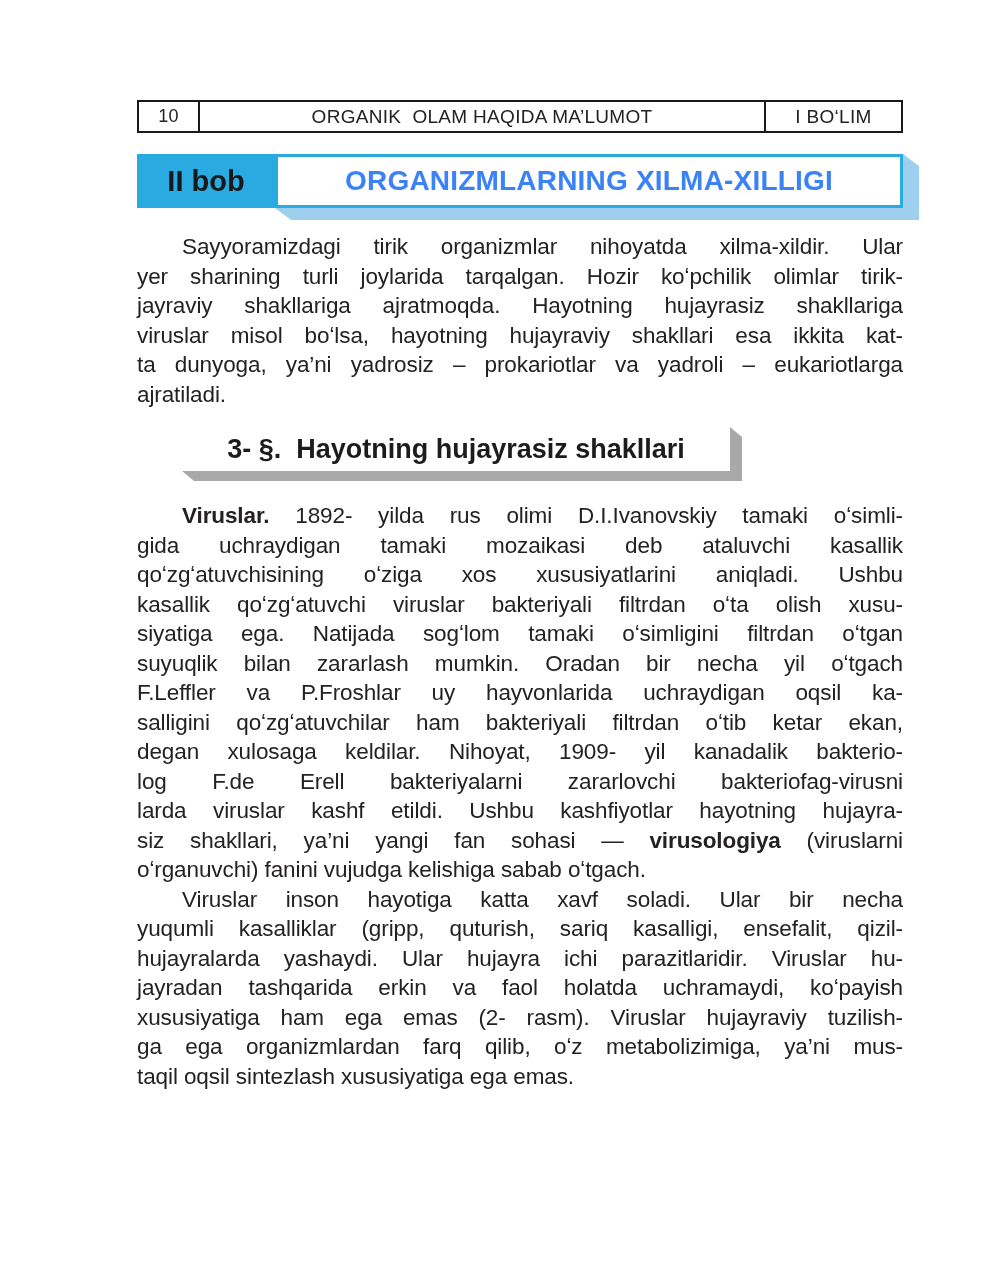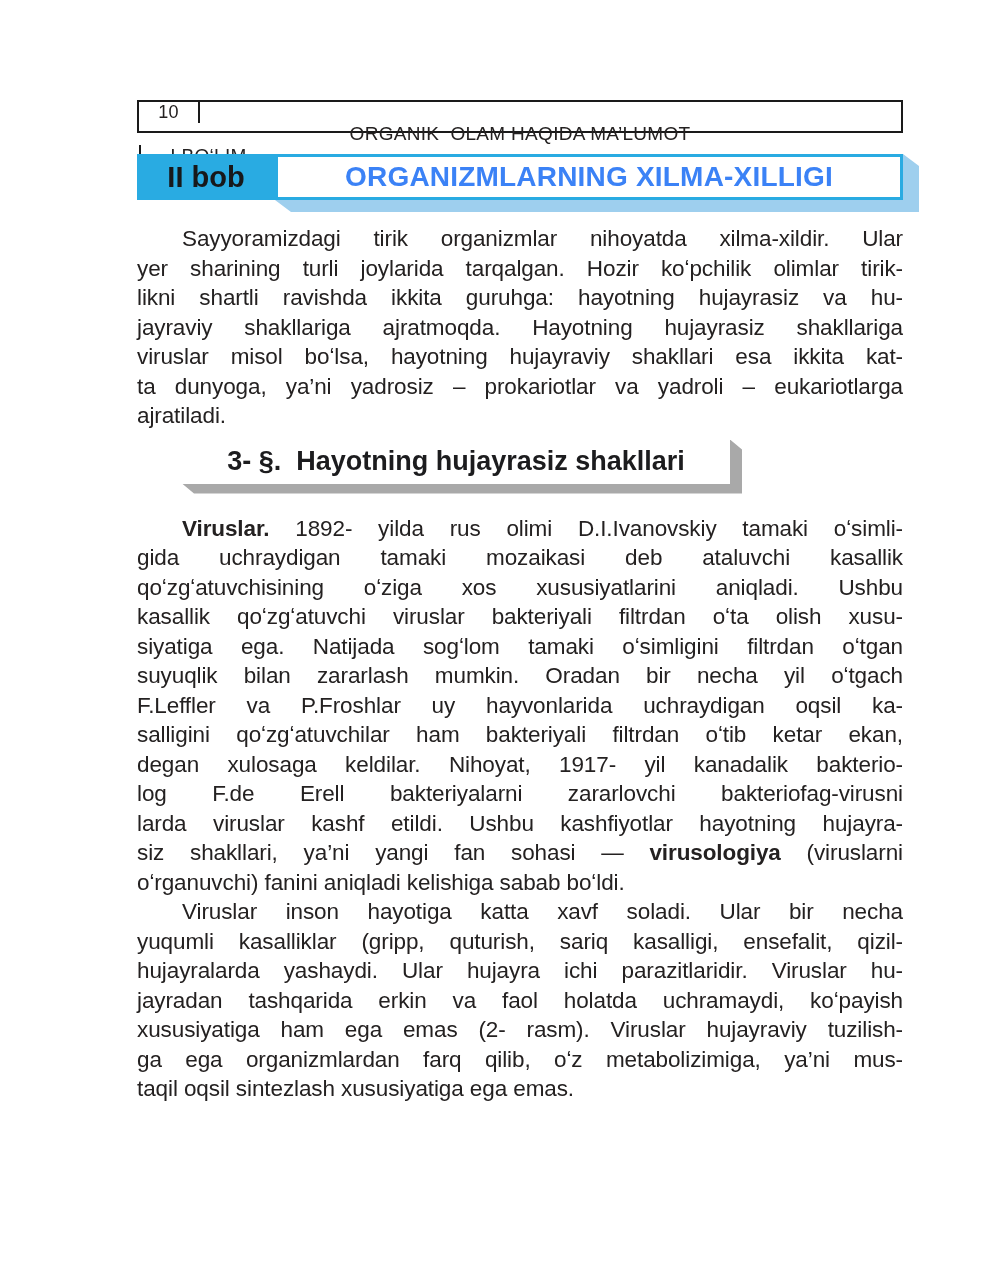--- a/index.html
+++ b/index.html
@@ -26,39 +26,38 @@
     top:0;
     width:766px;
   }
   
   .running-head{
     margin-top:100px;
     height:33px;
     display:flex;
     border:2.5px solid var(--rule);
     align-items:stretch;
-    flex-direction:column;
   }
   .rh-cell{
     display:flex;
     align-items:center;
     justify-content:center;
     font-size:19px;
     letter-spacing:.3px;
     color:var(--ink);
     white-space:pre;
   }
   .rh-page{width:61px;border-right:2.5px solid var(--rule);font-size:18px;}
   .rh-title{flex:1;}
   .rh-part{width:137px;border-left:2.5px solid var(--rule);}
   
   .chapter-row{
     margin-top:21px;
     display:flex;
-    height:46px;
+    height:54px;
   }
   .chapter-label{
     width:138px;
     background:var(--accent);
     color:#17181a;
     font-weight:bold;
     font-size:29px;
     display:flex;
     align-items:center;
     justify-content:center;
@@ -110,21 +109,21 @@
     text-align-last:justify;
     color:var(--ink);
   }
   .para .line.last{text-align-last:left;}
   .para .line.indent{padding-left:45px;}
   #para-0{margin-top:24px;}
   #para-1{margin-top:30px;}
   #para-2{margin-top:0;}
   
   .section-heading-wrap{
-    margin-top:9px;
+    margin-top:18px;
     margin-left:45px;
     width:548px;
     height:44px;
     --dx:12px; --dy:10px; --sh:var(--section-shadow);
   }
   .section-heading-wrap > .face{
     background:#ffffff;
     display:flex;
     align-items:center;
     justify-content:center;
@@ -156,21 +155,20 @@
           <span class="chapter-title">ORGANIZMLARNING XILMA-XILLIGI</span>
         </div>
       </div>
     </div>
 
     <main>
 
       <div class="para" id="para-0">
           <div class="line indent"><span>Sayyoramizdagi tirik organizmlar nihoyatda xilma-xildir. Ular</span></div>
           <div class="line"><span>yer sharining turli joylarida tarqalgan. Hozir koʻpchilik olimlar tirik-</span></div>
-          <div class="line"><span>likni shartli ravishda ikkita guruhga: hayotning hujayrasiz va hu-</span></div>
           <div class="line"><span>jayraviy shakllariga ajratmoqda. Hayotning hujayrasiz shakllariga</span></div>
           <div class="line"><span>viruslar misol boʻlsa, hayotning hujayraviy shakllari esa ikkita kat-</span></div>
           <div class="line"><span>ta dunyoga, ya’ni yadrosiz – prokariotlar va yadroli – eukariotlarga</span></div>
           <div class="line last"><span>ajratiladi.</span></div>
         </div>
 
       <div class="section-heading-wrap shadowed">
         <div class="face">
           <span class="section-heading">3- §.  Hayotning hujayrasiz shakllari</span>
         </div>
@@ -178,25 +176,25 @@
 
       <div class="para" id="para-1">
           <div class="line indent"><b>Viruslar.</b><span> 1892- yilda rus olimi D.I.Ivanovskiy tamaki oʻsimli-</span></div>
           <div class="line"><span>gida uchraydigan tamaki mozaikasi deb ataluvchi kasallik</span></div>
           <div class="line"><span>qoʻzgʻatuvchisining oʻziga xos xususiyatlarini aniqladi. Ushbu</span></div>
           <div class="line"><span>kasallik qoʻzgʻatuvchi viruslar bakteriyali filtrdan oʻta olish xusu-</span></div>
           <div class="line"><span>siyatiga ega. Natijada sogʻlom tamaki oʻsimligini filtrdan oʻtgan</span></div>
           <div class="line"><span>suyuqlik bilan zararlash mumkin. Oradan bir necha yil oʻtgach</span></div>
           <div class="line"><span>F.Leffler va P.Froshlar uy hayvonlarida uchraydigan oqsil ka-</span></div>
           <div class="line"><span>salligini qoʻzgʻatuvchilar ham bakteriyali filtrdan oʻtib ketar ekan,</span></div>
-          <div class="line"><span>degan xulosaga keldilar. Nihoyat, 1917- yil kanadalik bakterio-</span></div>
+          <div class="line"><span>degan xulosaga keldilar. Nihoyat, 1909- yil kanadalik bakterio-</span></div>
           <div class="line"><span>log F.de Erell bakteriyalarni zararlovchi bakteriofag-virusni</span></div>
           <div class="line"><span>larda viruslar kashf etildi. Ushbu kashfiyotlar hayotning hujayra-</span></div>
           <div class="line"><span>siz shakllari, ya’ni yangi fan sohasi — </span><b>virusologiya</b><span> (viruslarni</span></div>
-          <div class="line last"><span>oʻrganuvchi) fanini aniqladi kelishiga sabab boʻldi.</span></div>
+          <div class="line last"><span>oʻrganuvchi) fanini vujudga kelishiga sabab oʻtgach.</span></div>
         </div>
 
       <div class="para" id="para-2">
           <div class="line indent"><span>Viruslar inson hayotiga katta xavf soladi. Ular bir necha</span></div>
           <div class="line"><span>yuqumli kasalliklar (gripp, quturish, sariq kasalligi, ensefalit, qizil-</span></div>
           <div class="line"><span>hujayralarda yashaydi. Ular hujayra ichi parazitlaridir. Viruslar hu-</span></div>
           <div class="line"><span>jayradan tashqarida erkin va faol holatda uchramaydi, koʻpayish</span></div>
           <div class="line"><span>xususiyatiga ham ega emas (2- rasm). Viruslar hujayraviy tuzilish-</span></div>
           <div class="line"><span>ga ega organizmlardan farq qilib, oʻz metabolizimiga, ya’ni mus-</span></div>
           <div class="line last"><span>taqil oqsil sintezlash xususiyatiga ega emas.</span></div>

